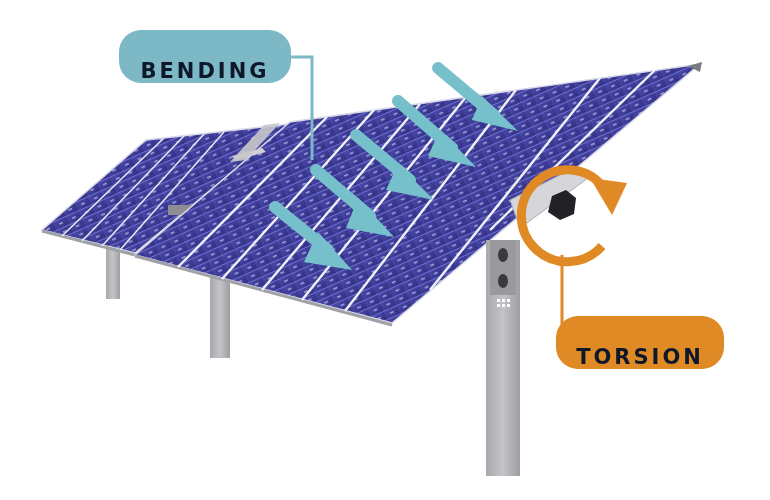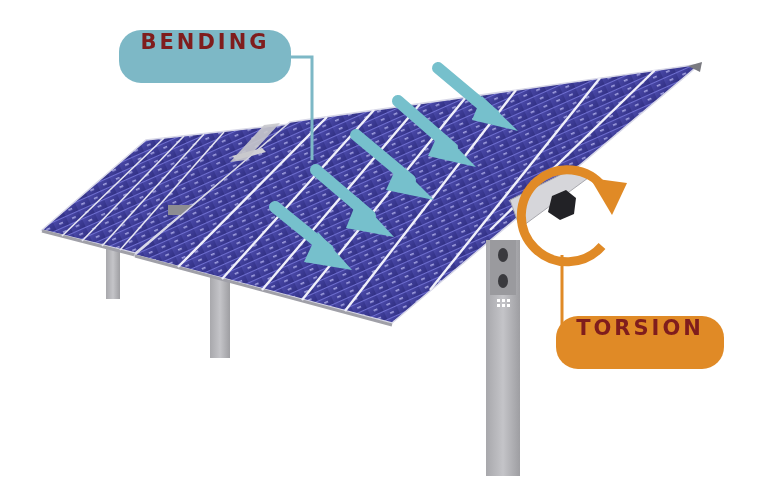--- a/index.html
+++ b/index.html
@@ -1,20 +1,20 @@
 <!DOCTYPE html>
 <html><head>
   <meta charset="utf-8">
   <style>
     html, body { margin: 0; padding: 0; background: #ffffff; }
     body { width: 770px; height: 500px; overflow: hidden; position: relative; font-family: "DejaVu Sans", sans-serif; }
     #stage { position: absolute; left: 0; top: 0; width: 770px; height: 500px; }
     .label-box {
-      position: absolute; display: flex; align-items: flex-start; justify-content: center;
-      color: #7f1d1d; font-family: "DejaVu Sans", sans-serif; font-weight: bold;
+      position: absolute; display: flex; align-items: flex-end; justify-content: center;
+      color: #0f172a; font-family: "DejaVu Sans", sans-serif; font-weight: bold;
       letter-spacing: 3px; font-size: 21px; border-radius: 22px;
     }
     #bending-label { left: 119px; top: 30px; width: 172px; height: 53px; }
     #torsion-label { left: 556px; top: 316px; width: 168px; height: 53px; }
   </style>
 </head>
 <body>
 
 <div id="stage">
   <svg width="770" height="500" viewBox="0 0 770 500" xmlns="http://www.w3.org/2000/svg">

